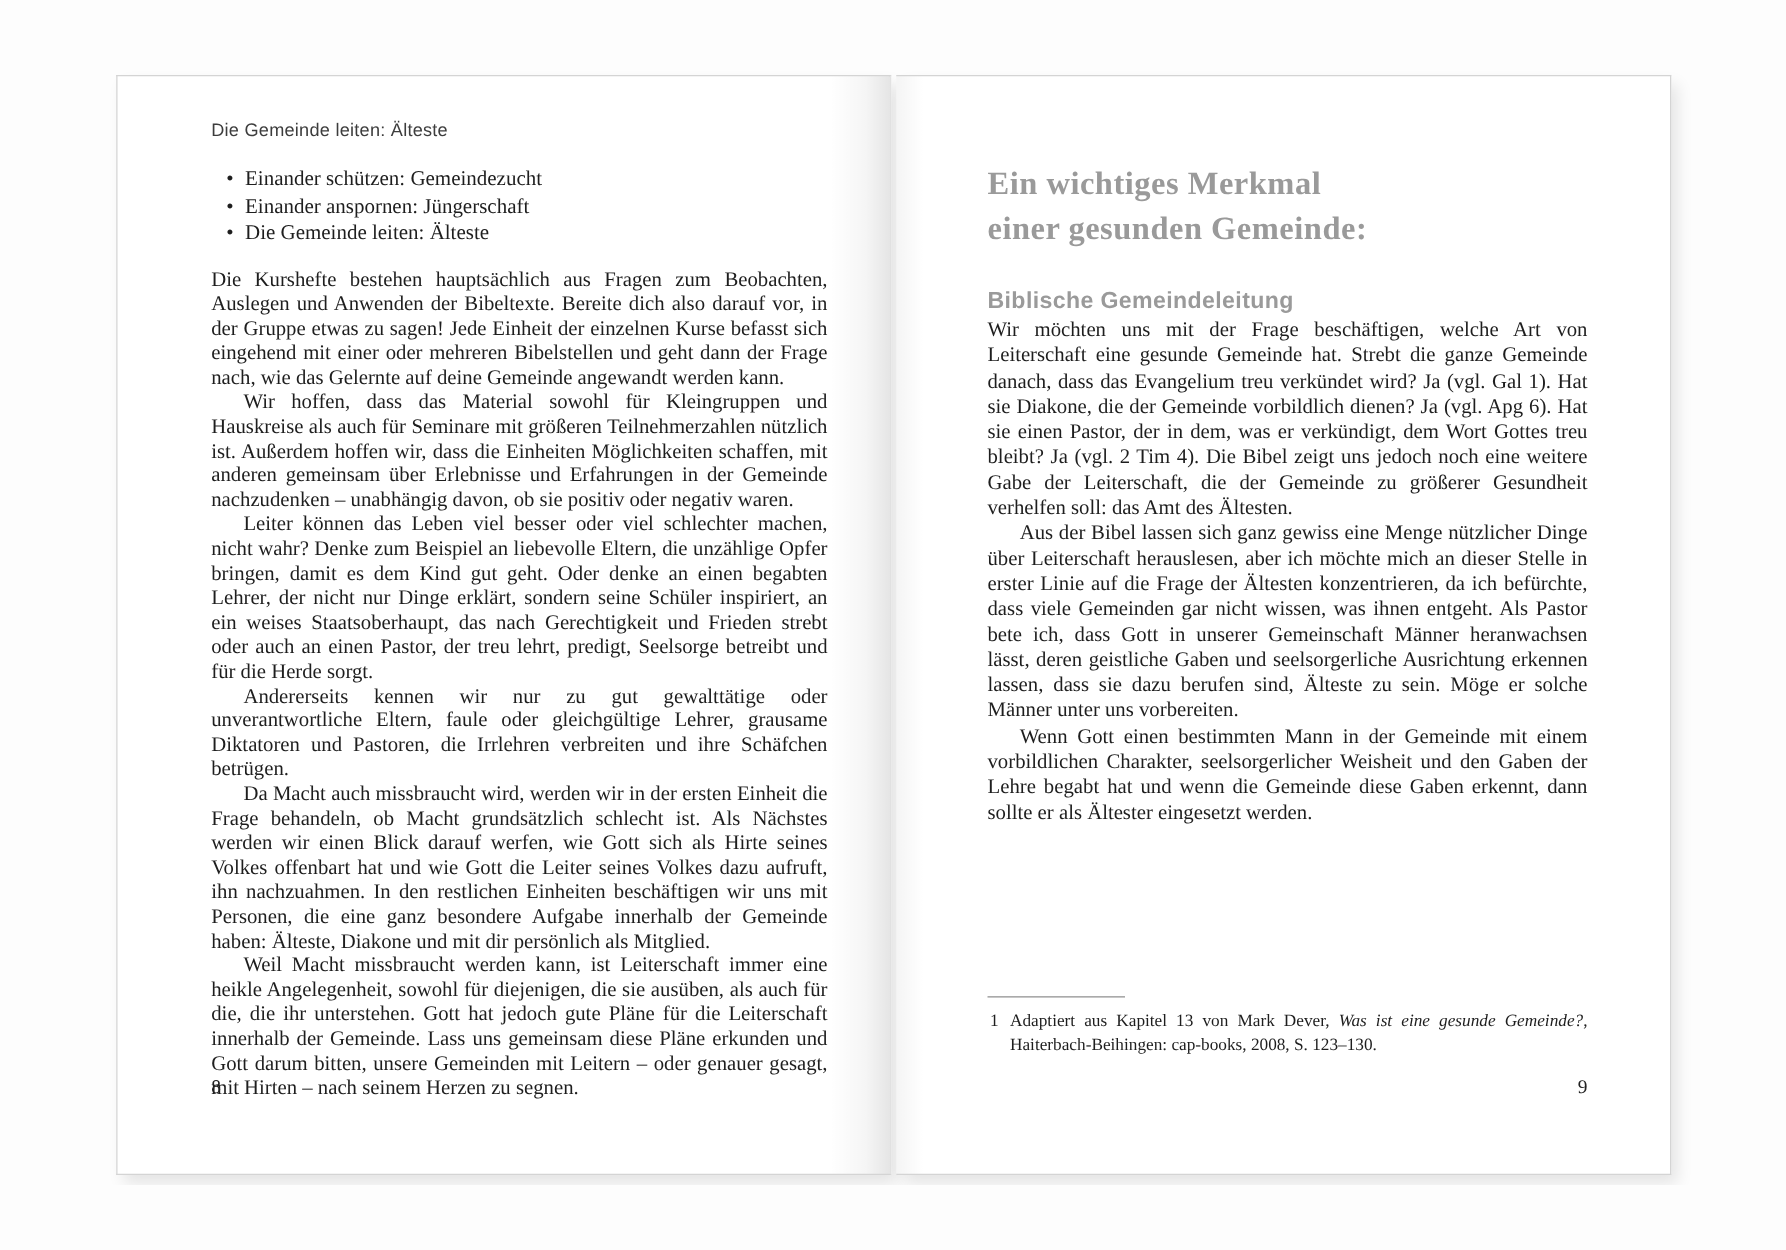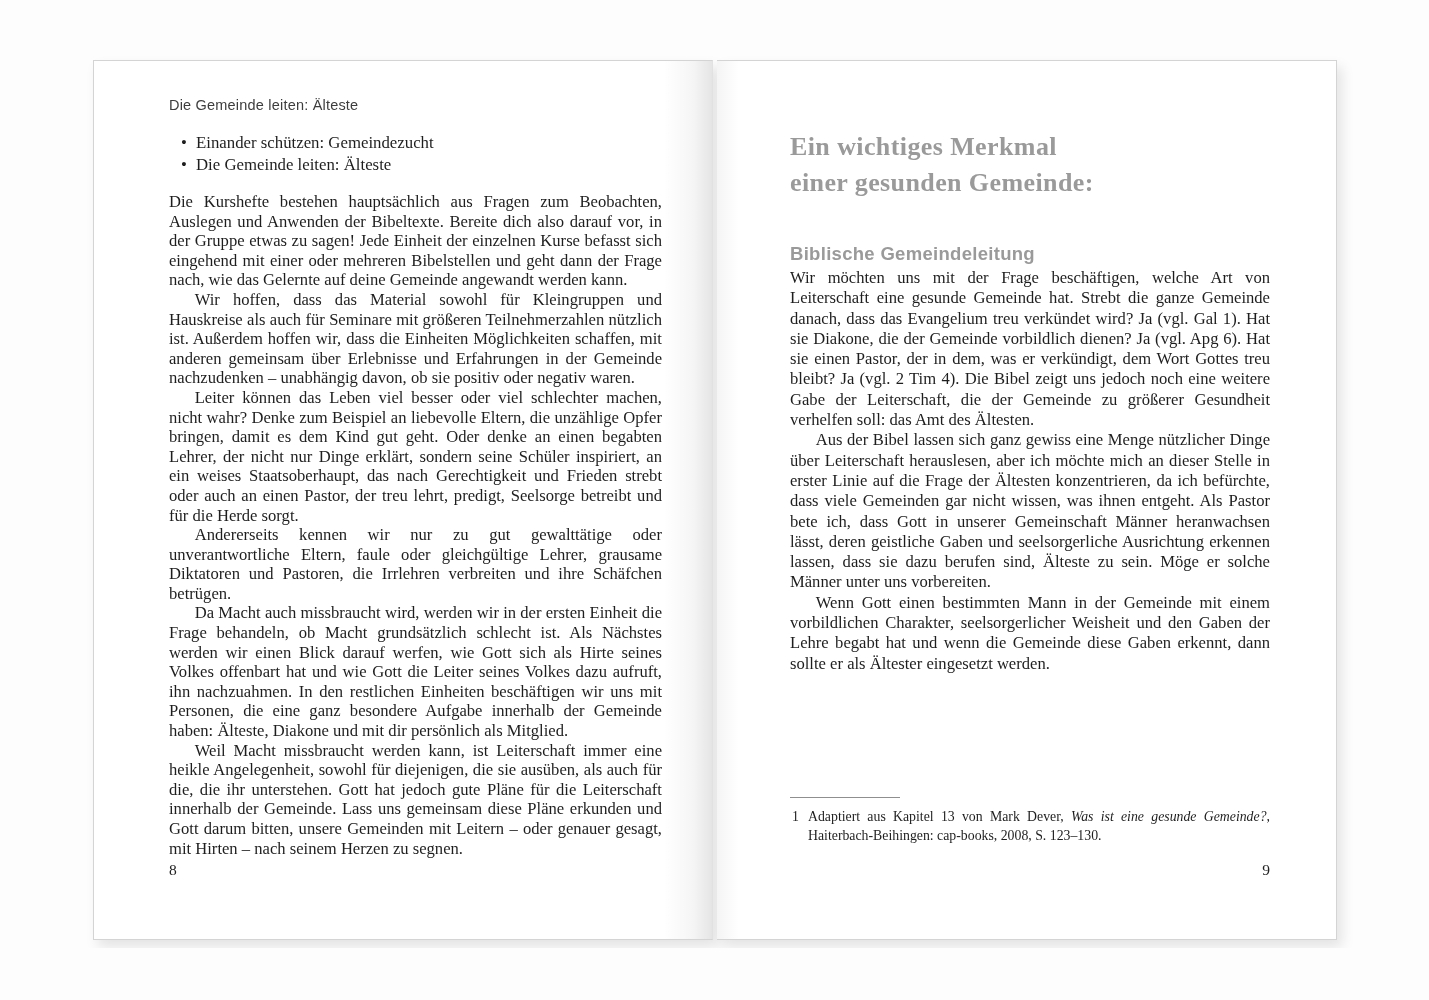--- a/index.html
+++ b/index.html
@@ -106,21 +106,21 @@
   }
   h1.chapter-title .title-line { display: block; }
   h1.chapter-title sup {
     font-size: 0.48em;
     vertical-align: baseline;
     position: relative;
     top: -0.55em;
   }
 
   h2.section-heading {
-    margin: 43px 0 3px 0;
+    margin: 29px 0 3px 0;
     font-family: "Liberation Sans", sans-serif;
     font-weight: bold;
     font-size: 18.5px;
     line-height: 22px;
     color: #9a9a9a;
     letter-spacing: 0.3px;
   }
 
   .footnote-block {
     position: absolute;
@@ -166,20 +166,23 @@
 <div id="canvas">
 
   <div class="page left">
     <div class="content-left">
 
       <div class="running-header">Die Gemeinde leiten: Älteste</div>
 
       <ul class="bullets">
         <li>
           <span>Einander schützen: Gemeindezucht</span>
+        </li>
+        <li>
+          <span>Einander anspornen: Jüngerschaft</span>
         </li>
         <li>
           <span>Die Gemeinde leiten: Älteste</span>
         </li>
       </ul>
 
       <p class="body-p">Die Kurshefte bestehen hauptsächlich aus Fragen zum Beobachten, Auslegen und Anwenden der Bibeltexte. Bereite dich also darauf vor, in der Gruppe etwas zu sagen! Jede Einheit der einzelnen Kurse befasst sich eingehend mit einer oder mehreren Bibelstellen und geht dann der Frage nach, wie das Gelernte auf deine Gemeinde angewandt werden kann.</p>
       <p class="body-p indent">Wir hoffen, dass das Material sowohl für Kleingruppen und Hauskreise als auch für Seminare mit größeren Teilnehmerzahlen nützlich ist. Außerdem hoffen wir, dass die Einheiten Möglichkeiten schaffen, mit anderen gemeinsam über Erlebnisse und Erfahrungen in der Gemeinde nachzudenken – unabhängig davon, ob sie positiv oder negativ waren.</p>
       <p class="body-p indent">Leiter können das Leben viel besser oder viel schlechter machen, nicht wahr? Denke zum Beispiel an liebevolle Eltern, die unzählige Opfer bringen, damit es dem Kind gut geht. Oder denke an einen begabten Lehrer, der nicht nur Dinge erklärt, sondern seine Schüler inspiriert, an ein weises Staatsoberhaupt, das nach Gerechtigkeit und Frieden strebt oder auch an einen Pastor, der treu lehrt, predigt, Seelsorge betreibt und für die Herde sorgt.</p>
       <p class="body-p indent">Andererseits kennen wir nur zu gut gewalttätige oder unverantwortliche Eltern, faule oder gleichgültige Lehrer, grausame Diktatoren und Pastoren, die Irrlehren verbreiten und ihre Schäfchen betrügen.</p>

